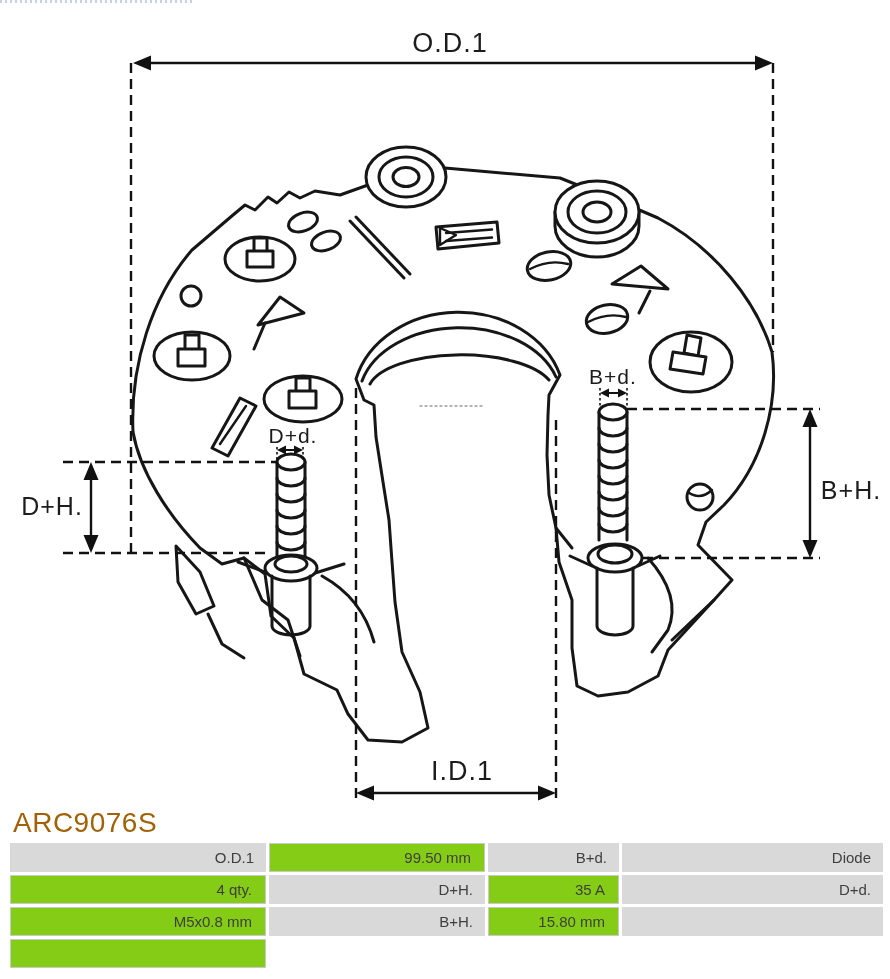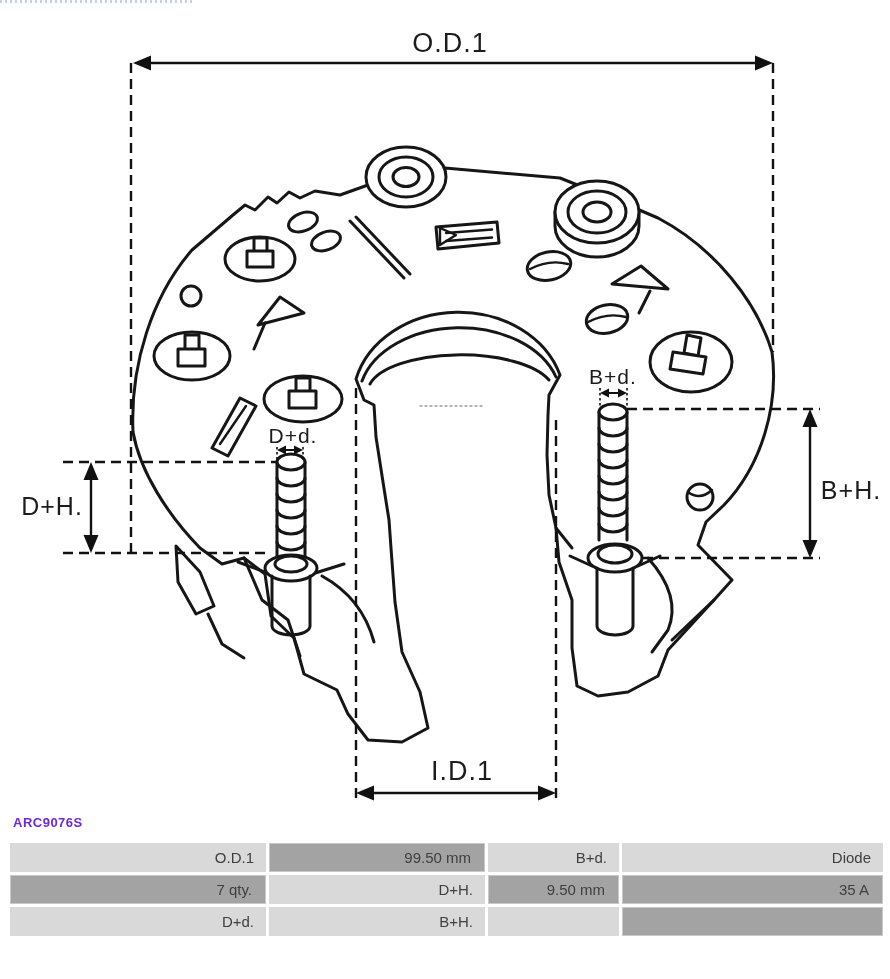--- a/index.html
+++ b/index.html
@@ -7,29 +7,29 @@
     width:890px; height:979px; background:#ffffff; position:relative; overflow:hidden;
     font-family:"Liberation Sans", sans-serif;
   }
   .logo-strip{
     position:absolute; top:0; left:0; width:192px; height:3px; opacity:.5;
     background-image:repeating-linear-gradient(90deg,#8fa3cc 0 2px,transparent 2px 5px);
   }
   svg.drawing{ display:block; }
   .part-code{
     margin:4px 0 0 13px; height:26px; line-height:26px;
-    font-size:13px; font-weight:700; letter-spacing:.5px; color:#6d28d9;
+    font-size:28px; font-weight:400; letter-spacing:.5px; color:#a16207;
   }
   .spec-table{
     display:grid; grid-template-columns:256px 216px 131px 261px;
     column-gap:3px; row-gap:3px; margin:7px 10px 0 10px;
   }
   .cell{ font-size:15px; color:#3f3f3f; text-align:right; white-space:nowrap; overflow:hidden; }
   .cell.lbl{ background:#d9d9d9; height:29px; line-height:29px; padding-right:12px; }
-  .cell.val{ background:#a3a3a3; border:1px solid #c9c9c9; height:27px; line-height:27px; padding-right:13px; }
+  .cell.val{ background:#84cc16; border:1px solid #c9c9c9; height:27px; line-height:27px; padding-right:13px; }
   text.dim{ fill:#1c1c1c; letter-spacing:1px; }
 </style>
 </head>
 <body>
 
 <div class="logo-strip"></div>
 
 <svg class="drawing" width="890" height="806" viewBox="0 0 890 806">
 
   <g fill="#ffffff" stroke="#161616" stroke-width="3" stroke-linejoin="round" stroke-linecap="round">
@@ -217,23 +217,24 @@
 
 <div class="part-code">ARC9076S</div>
 
 <div class="spec-table">
 
   <div class="cell lbl">O.D.1</div>
   <div class="cell val">99.50 mm</div>
   <div class="cell lbl">B+d.</div>
 
   <div class="cell lbl">Diode</div>
-  <div class="cell val">7 qty.</div>
+  <div class="cell val">4 qty.</div>
   <div class="cell lbl">D+H.</div>
-  <div class="cell val">9.50 mm</div>
 
   <div class="cell val">35 A</div>
   <div class="cell lbl">D+d.</div>
+  <div class="cell val">M5x0.8 mm</div>
 
   <div class="cell lbl">B+H.</div>
+  <div class="cell val">15.80 mm</div>
   <div class="cell lbl"></div>
   <div class="cell val"></div>
 </div>
 
 </body></html>

